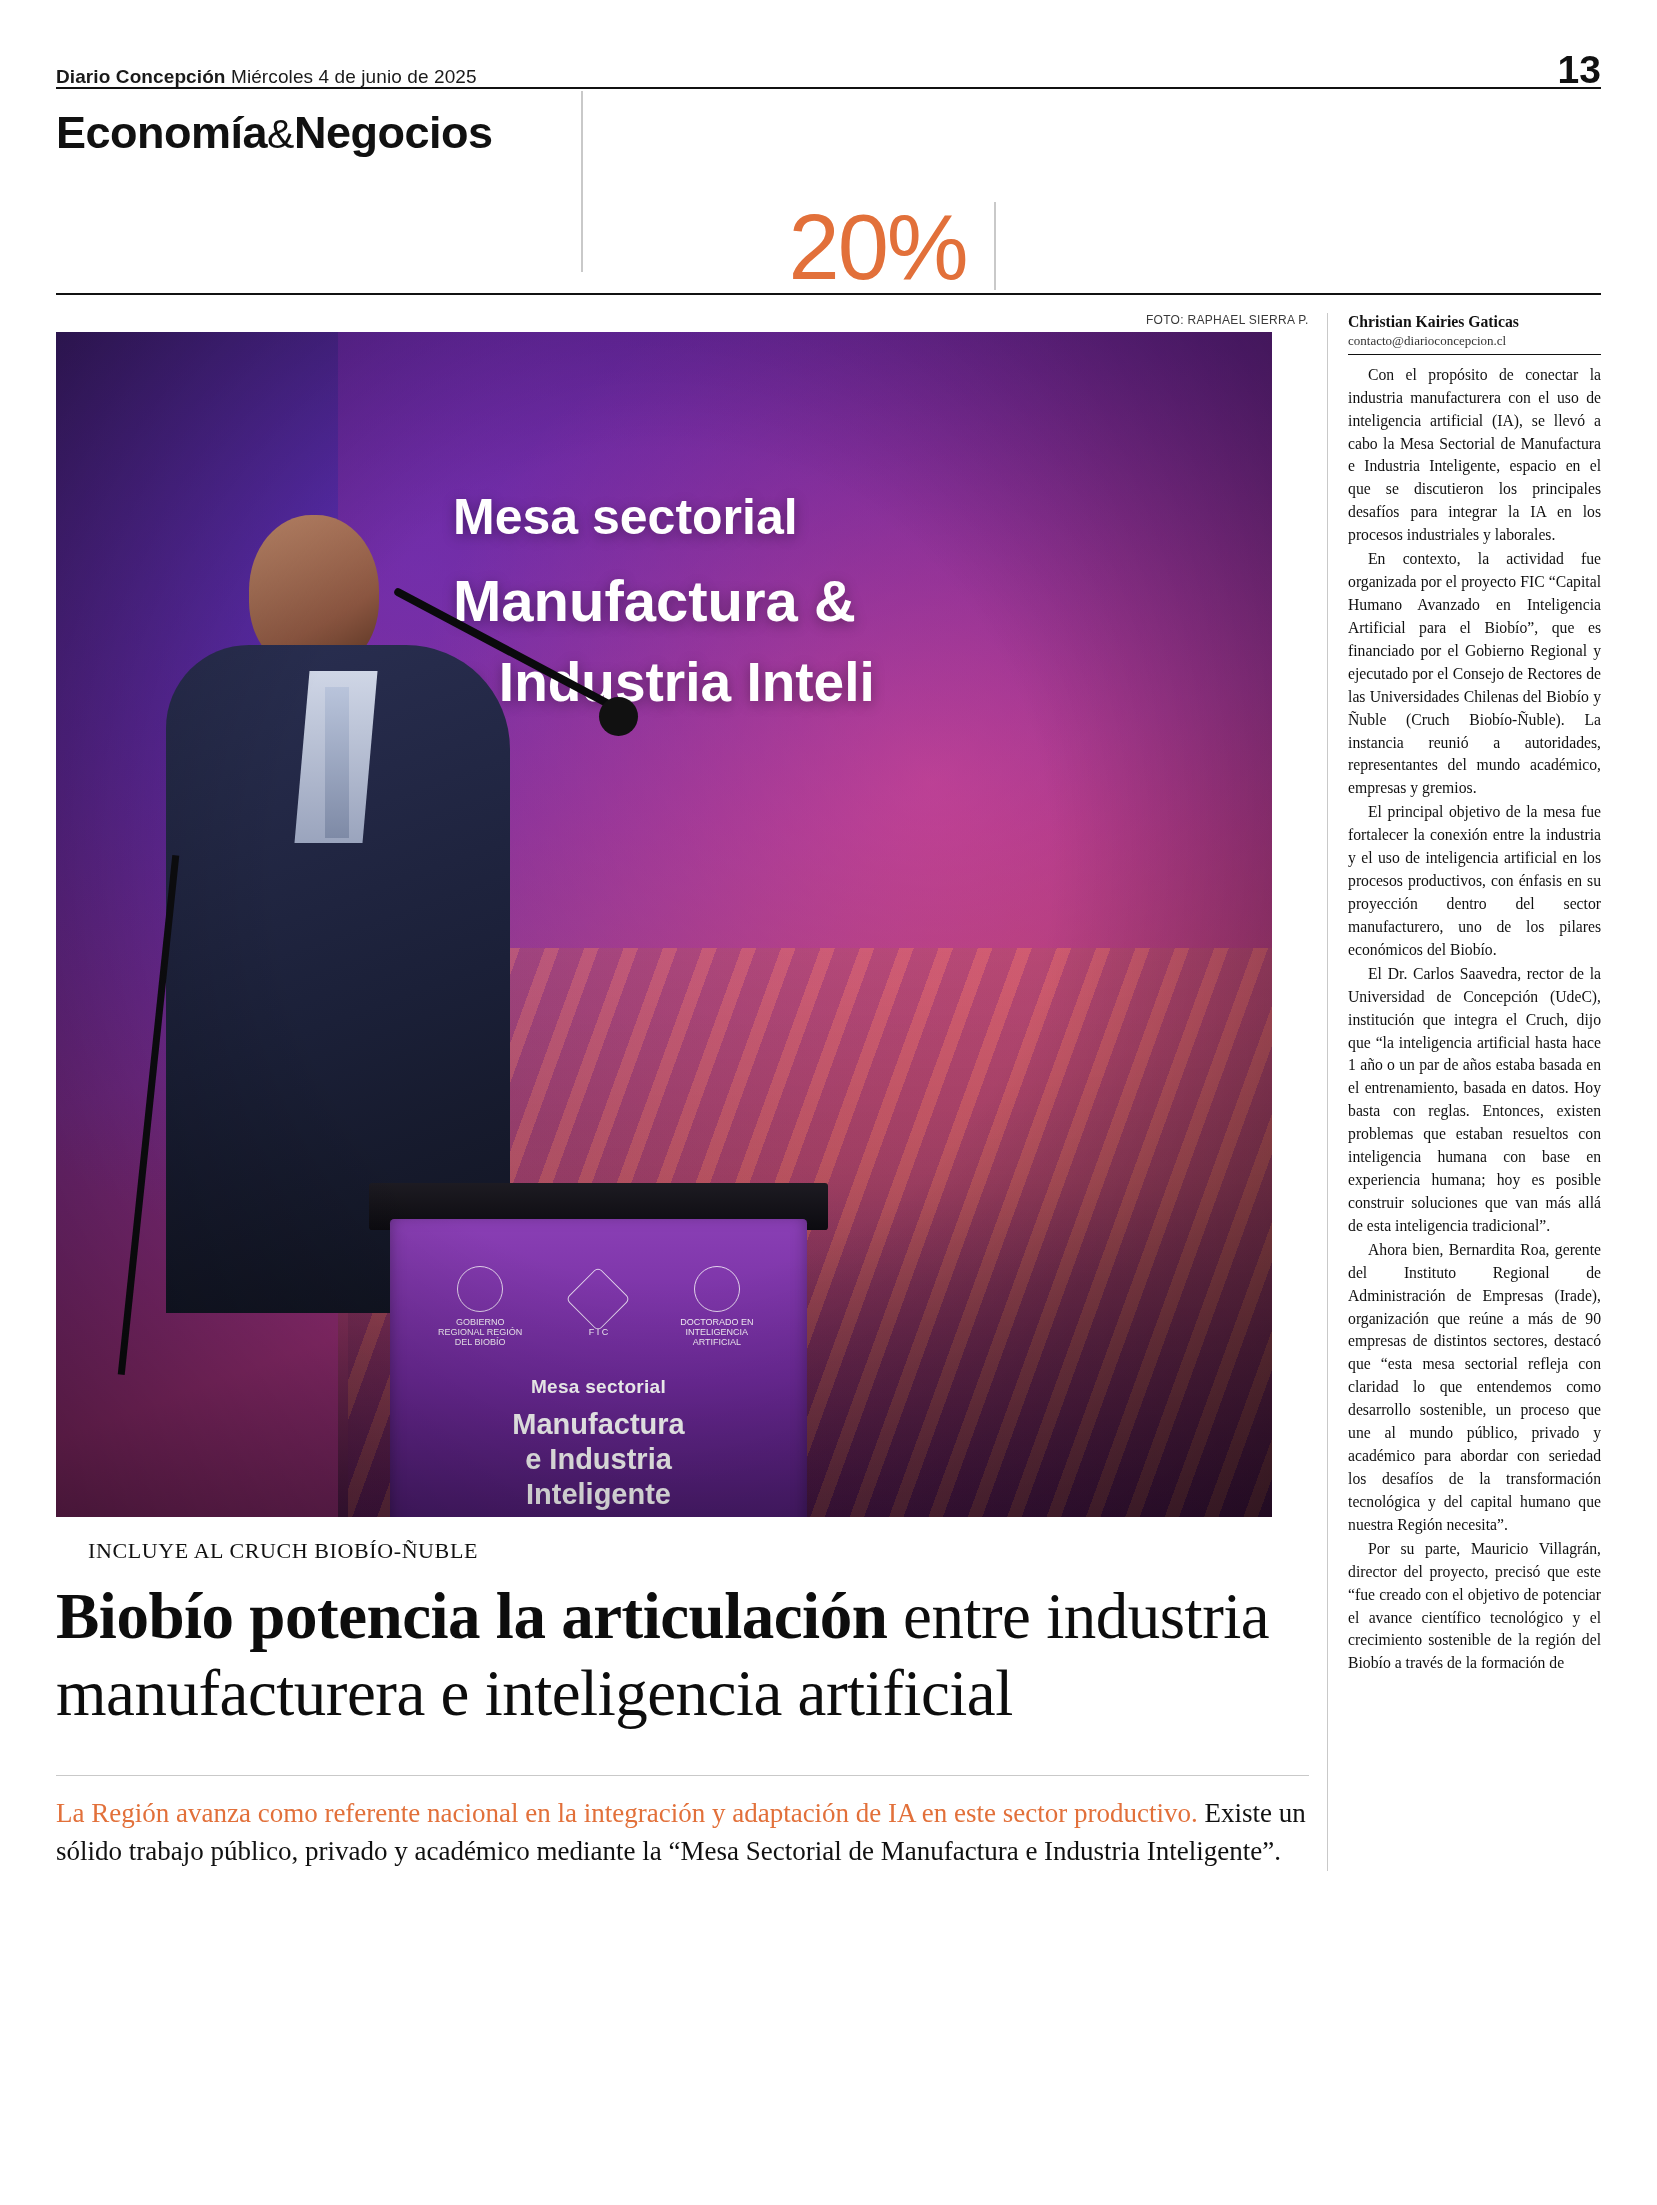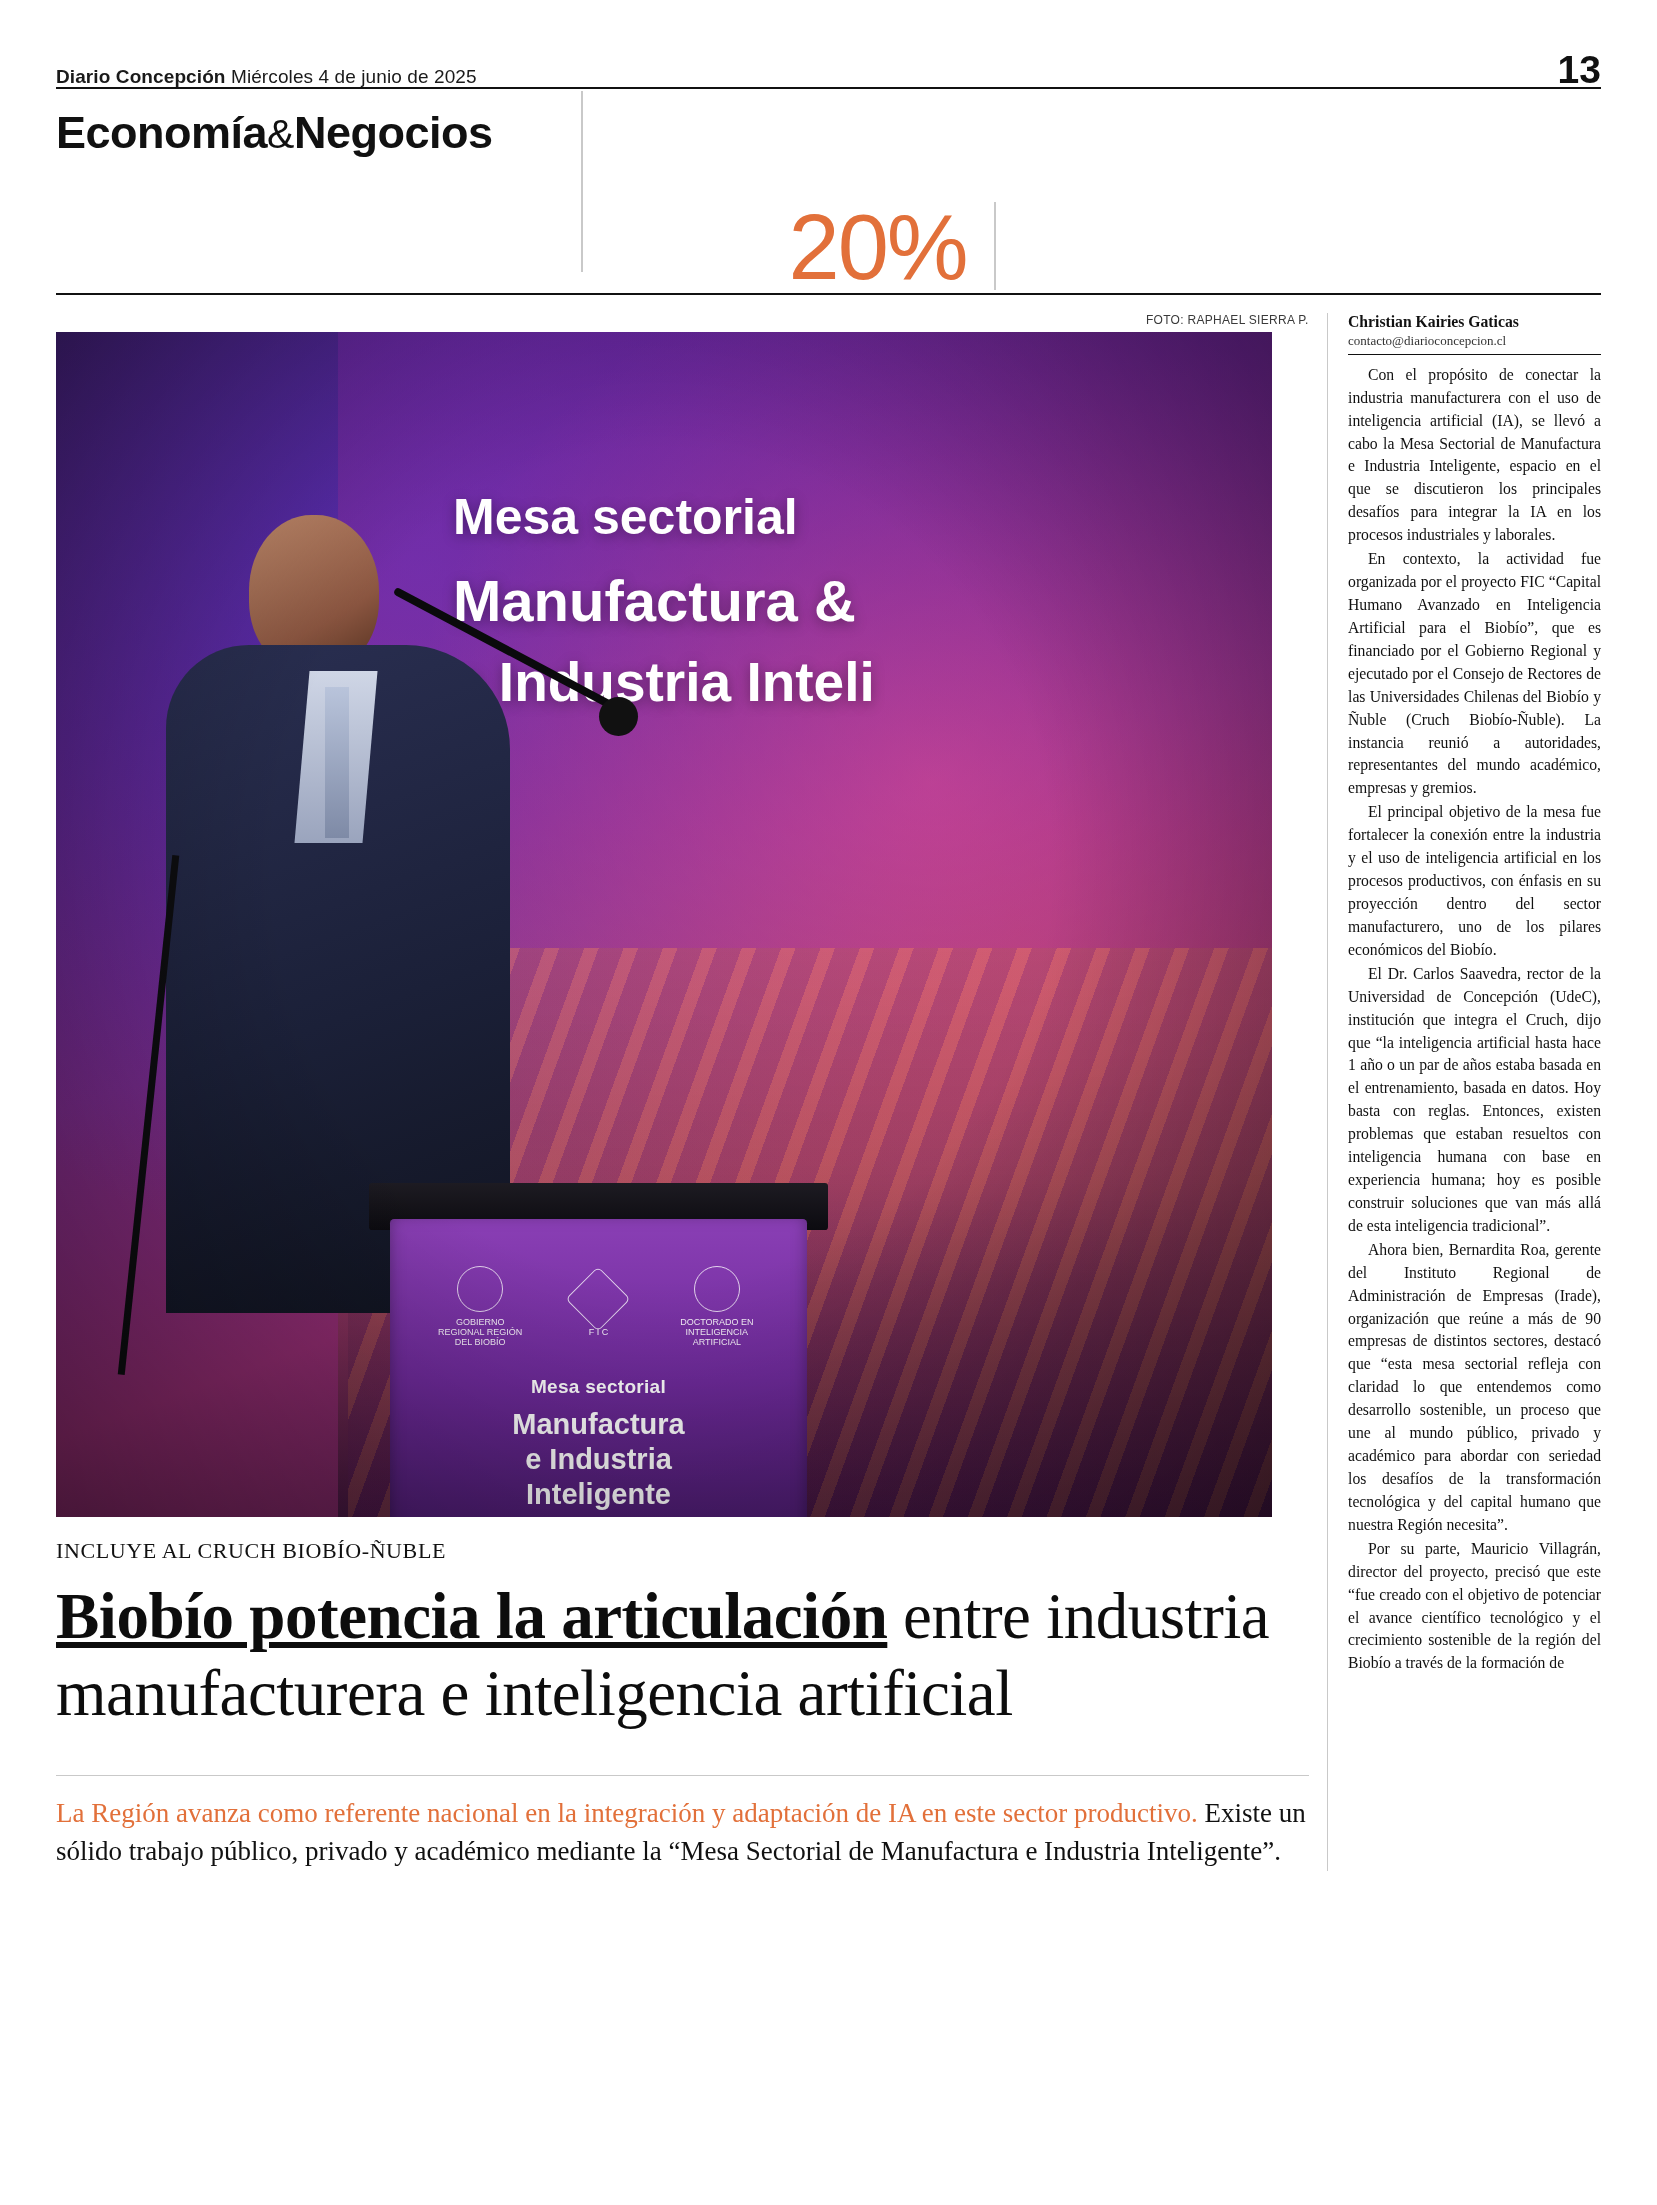--- a/index.html
+++ b/index.html
@@ -325,30 +325,31 @@
     background: radial-gradient(ellipse at 50% 45%, rgba(0,0,0,0) 45%, rgba(0,0,0,0.45) 100%);
   }
 
   
   .kicker {
     font-family: "Liberation Serif", serif;
     font-size: 22px;
     letter-spacing: 0.6px;
     color: #111;
     margin-top: 21px;
+    margin-left: 32px;
   }
   .headline {
     font-family: "Liberation Serif", serif;
     font-size: 65px;
     line-height: 1.18;
     color: #0d0d0d;
     margin-top: 13.6px;
     letter-spacing: -0.5px;
   }
-  .headline .strong { font-weight: bold; text-decoration: underline; }
+  .headline .strong { font-weight: bold; }
   .headline .light { font-weight: normal; }
 
   .rule-thin {
     border-top: 1.6px solid #c9c9c9;
     margin: 25px 0 18px 0;
   }
 
   .standfirst {
     font-family: "Liberation Serif", serif;
     font-size: 27px;

